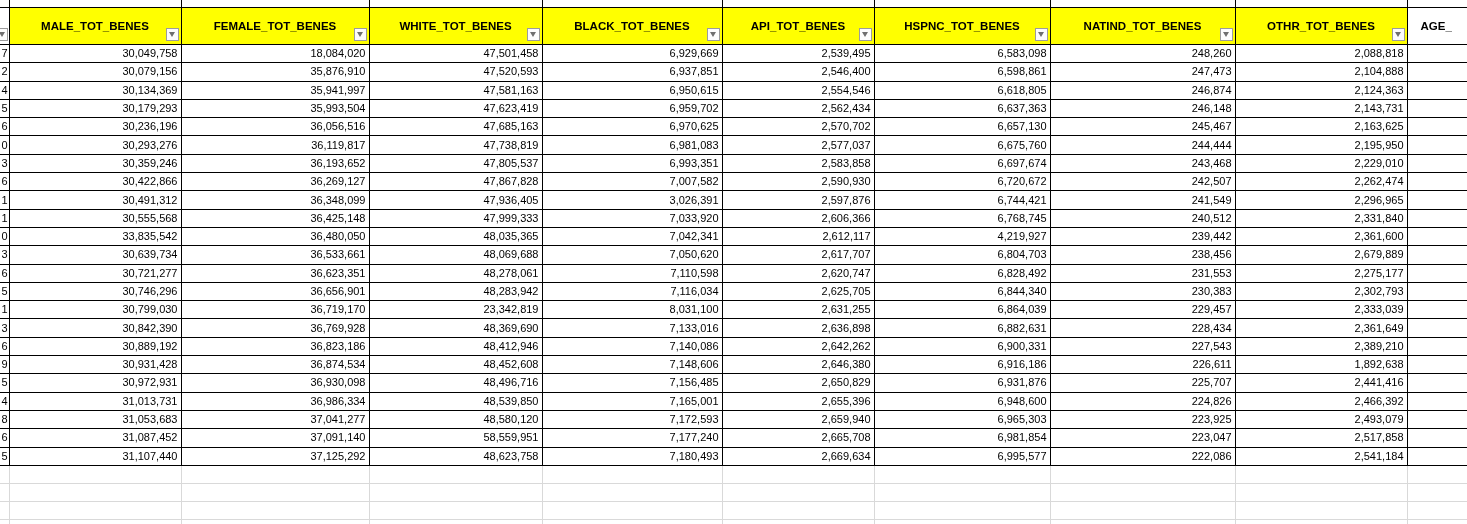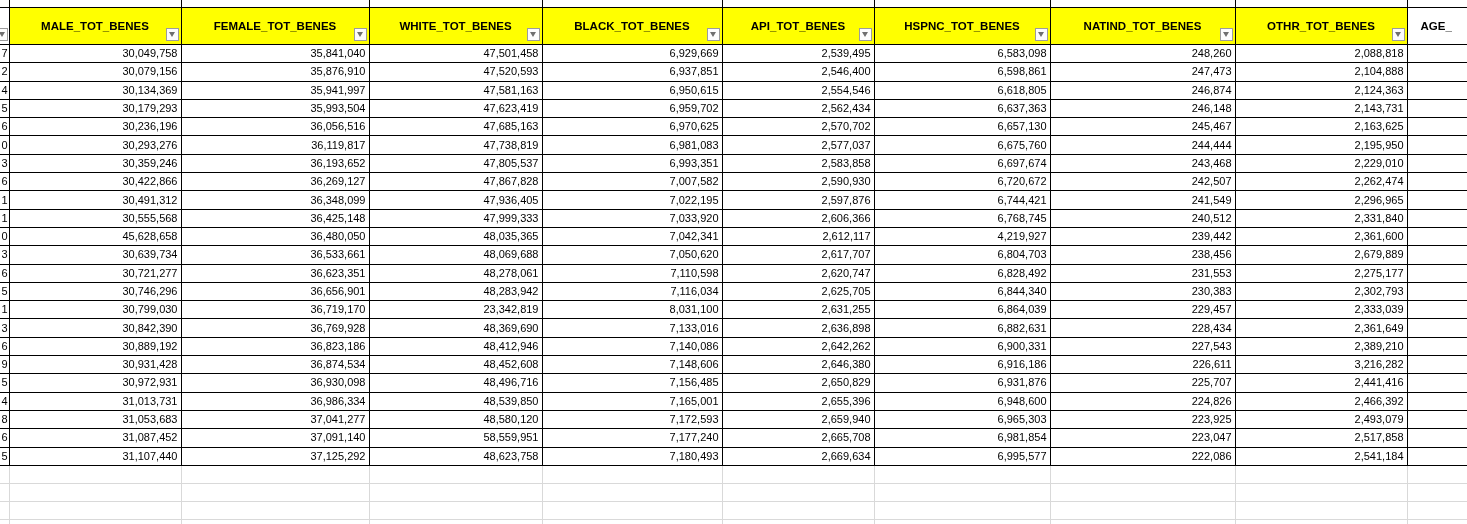--- a/index.html
+++ b/index.html
@@ -107,21 +107,21 @@
           <th class="hdr yellow"><span>OTHR_TOT_BENES</span><div class="fbtn">
               <span class="farrow"></span>
             </div></th>
           <th class="hdr plain"><span>AGE_</span></th>
         </tr>
       </thead>
     <tbody id="body">
         <tr class="data-row">
           <td class="cell leftclip">7</td>
           <td class="cell">30,049,758</td>
-          <td class="cell">35,841,040</td>
+          <td class="cell">18,084,020</td>
           <td class="cell">47,501,458</td>
           <td class="cell">6,929,669</td>
           <td class="cell">2,539,495</td>
           <td class="cell">6,583,098</td>
           <td class="cell">248,260</td>
           <td class="cell">2,088,818</td>
           <td class="cell"></td>
         </tr>
         <tr class="data-row">
           <td class="cell leftclip">2</td>
@@ -205,42 +205,42 @@
           <td class="cell">6,720,672</td>
           <td class="cell">242,507</td>
           <td class="cell">2,262,474</td>
           <td class="cell"></td>
         </tr>
         <tr class="data-row">
           <td class="cell leftclip">1</td>
           <td class="cell">30,491,312</td>
           <td class="cell">36,348,099</td>
           <td class="cell">47,936,405</td>
-          <td class="cell">7,022,195</td>
+          <td class="cell">3,026,391</td>
           <td class="cell">2,597,876</td>
           <td class="cell">6,744,421</td>
           <td class="cell">241,549</td>
           <td class="cell">2,296,965</td>
           <td class="cell"></td>
         </tr>
         <tr class="data-row">
           <td class="cell leftclip">1</td>
           <td class="cell">30,555,568</td>
           <td class="cell">36,425,148</td>
           <td class="cell">47,999,333</td>
           <td class="cell">7,033,920</td>
           <td class="cell">2,606,366</td>
           <td class="cell">6,768,745</td>
           <td class="cell">240,512</td>
           <td class="cell">2,331,840</td>
           <td class="cell"></td>
         </tr>
         <tr class="data-row">
           <td class="cell leftclip">0</td>
-          <td class="cell">45,628,658</td>
+          <td class="cell">33,835,542</td>
           <td class="cell">36,480,050</td>
           <td class="cell">48,035,365</td>
           <td class="cell">7,042,341</td>
           <td class="cell">2,612,117</td>
           <td class="cell">4,219,927</td>
           <td class="cell">239,442</td>
           <td class="cell">2,361,600</td>
           <td class="cell"></td>
         </tr>
         <tr class="data-row">
@@ -317,21 +317,21 @@
         </tr>
         <tr class="data-row">
           <td class="cell leftclip">9</td>
           <td class="cell">30,931,428</td>
           <td class="cell">36,874,534</td>
           <td class="cell">48,452,608</td>
           <td class="cell">7,148,606</td>
           <td class="cell">2,646,380</td>
           <td class="cell">6,916,186</td>
           <td class="cell">226,611</td>
-          <td class="cell">3,216,282</td>
+          <td class="cell">1,892,638</td>
           <td class="cell"></td>
         </tr>
         <tr class="data-row">
           <td class="cell leftclip">5</td>
           <td class="cell">30,972,931</td>
           <td class="cell">36,930,098</td>
           <td class="cell">48,496,716</td>
           <td class="cell">7,156,485</td>
           <td class="cell">2,650,829</td>
           <td class="cell">6,931,876</td>

